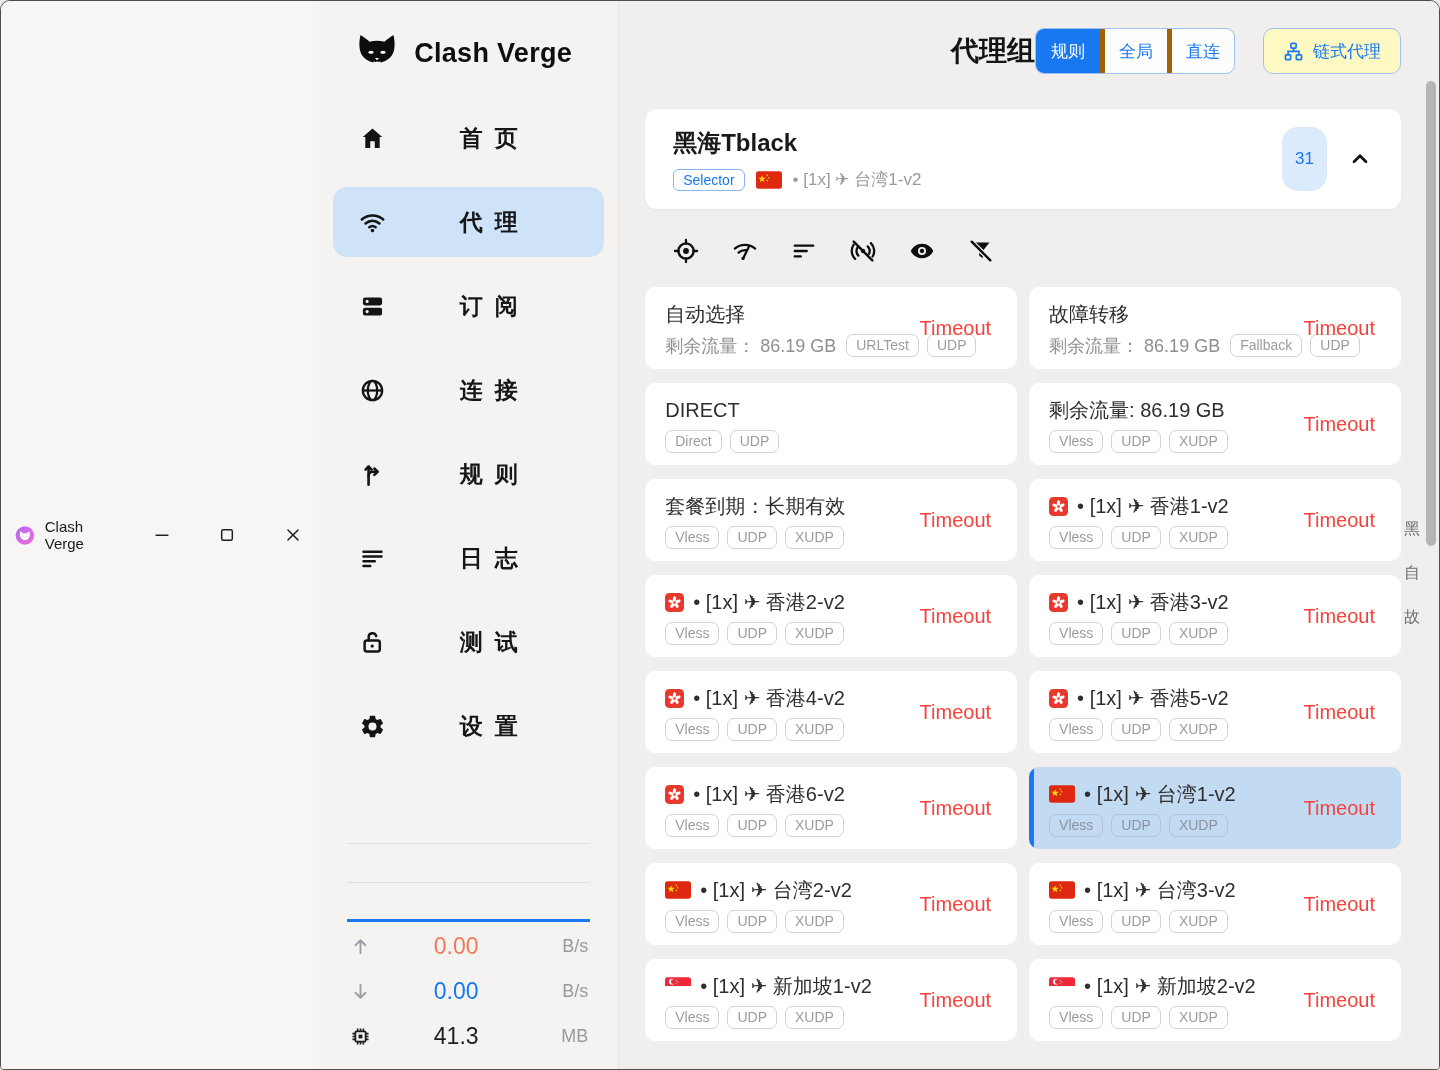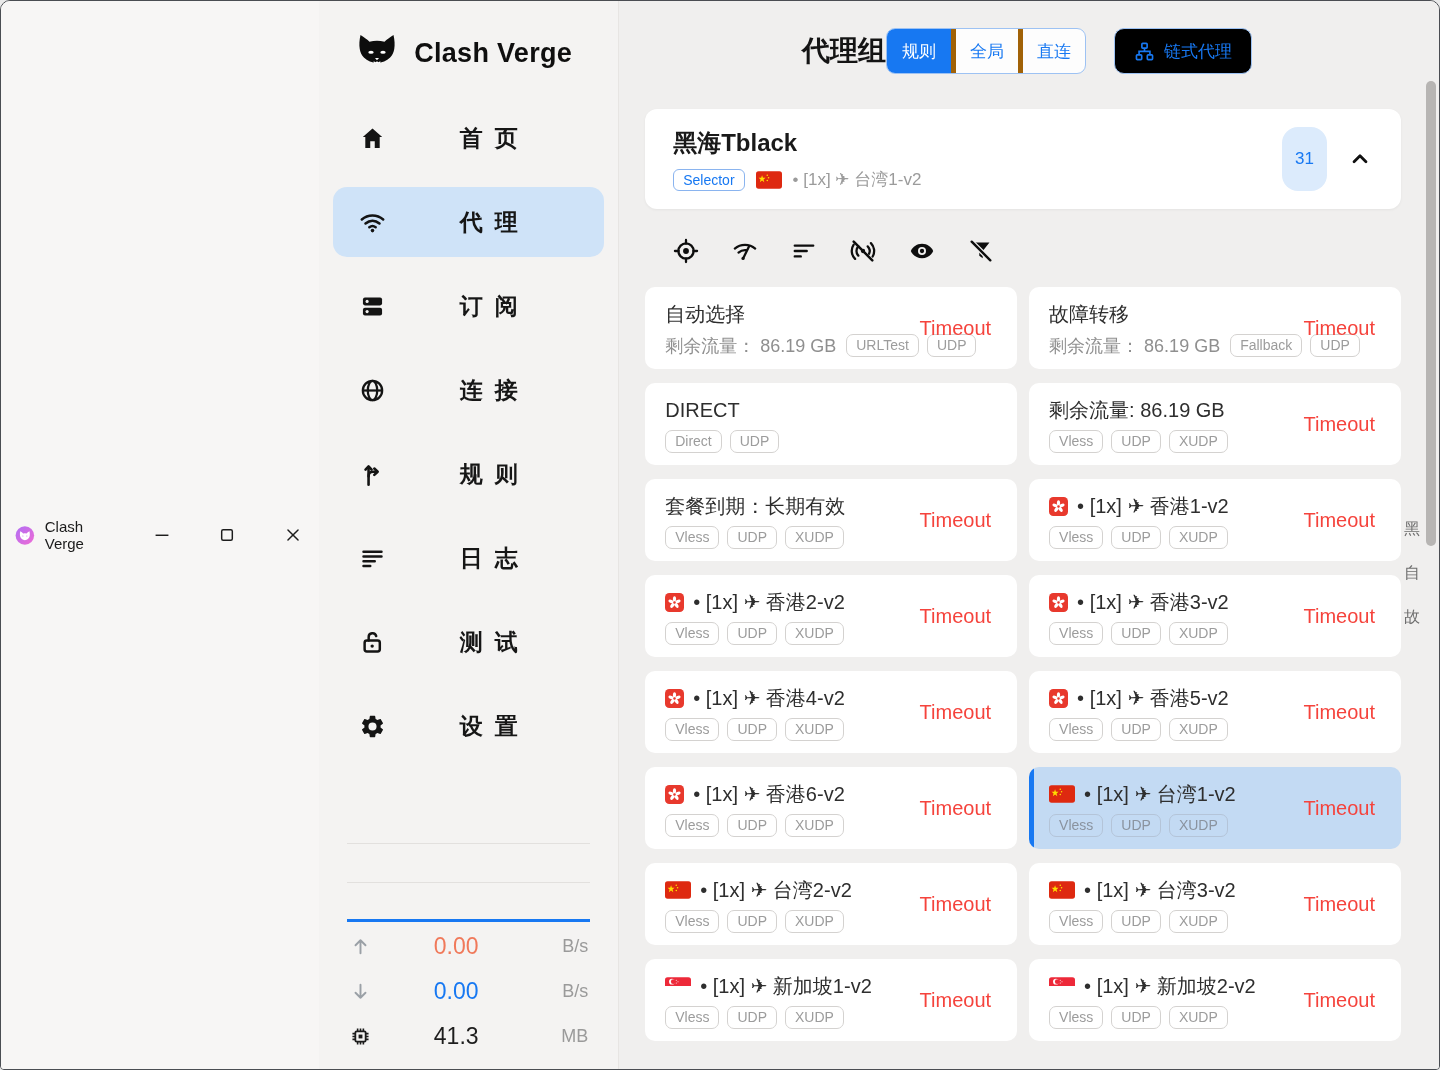--- a/index.html
+++ b/index.html
@@ -46,31 +46,31 @@
   .stat-icon{width:23px;height:23px;color:#9aa0a6;flex:0 0 auto}
   .stat-row.mem .stat-icon{color:#1c1c1c}
   .stat-icon svg{width:100%;height:100%;display:block}
   .stat-val{flex:1;text-align:center;font-size:23px}
   .stat-row.up .stat-val{color:var(--upload)}
   .stat-row.down .stat-val{color:var(--primary)}
   .stat-row.mem .stat-val{color:#1d1d1d}
   .stat-unit{width:48px;text-align:right;font-size:18px;color:#9a9a9a}
   
   .main{flex:1;position:relative;background:#f0efee;padding:26px 38px 0 26px;min-width:0;overflow:hidden}
-  .main-header{display:flex;align-items:center;justify-content:center;height:48px}
+  .main-header{display:flex;align-items:center;justify-content:flex-end;height:48px}
   .page-title{font-size:28px;font-weight:700;color:#141414;margin:0 0 0 8px}
   .header-right{display:flex;align-items:center;gap:28px}
   .mode-group{display:flex;border:1px solid #9dc2f3;border-radius:9px;overflow:hidden;background:#fdfdfd}
   .mode-btn{min-width:64px;height:44px;padding:0 14px;font-size:17px;color:var(--primary);
             background:transparent;border:none;border-left:5px solid #a16207;cursor:pointer;
             font-family:inherit}
   .mode-btn:first-child{border-left:none}
   .mode-btn.active{background:var(--primary);color:#fff}
   .chain-btn{height:46px;display:flex;align-items:center;gap:9px;padding:0 19px;
-             border:1px solid #9dc2f3;border-radius:10px;background:#000000;color:var(--primary);
+             border:1px solid #9dc2f3;border-radius:10px;background:#fef9c3;color:var(--primary);
              font-size:17px;cursor:pointer;font-family:inherit}
   .chain-btn .c-ico{width:21px;height:21px}
   .chain-btn .c-ico svg{width:100%;height:100%;display:block}
   
   .group-card{margin-top:34px;height:100px;background:#fff;border-radius:12px;display:flex;
               align-items:center;justify-content:space-between;padding:0 28px;
               box-shadow:0 1px 3px rgba(0,0,0,.05);cursor:pointer}
   .group-name{font-size:24px;font-weight:700;color:#191919}
   .group-sub{display:flex;align-items:center;gap:11px;margin-top:9px}
   .selector-chip{font-size:14px;color:var(--primary);border:1px solid #8ab4ef;border-radius:6px;

